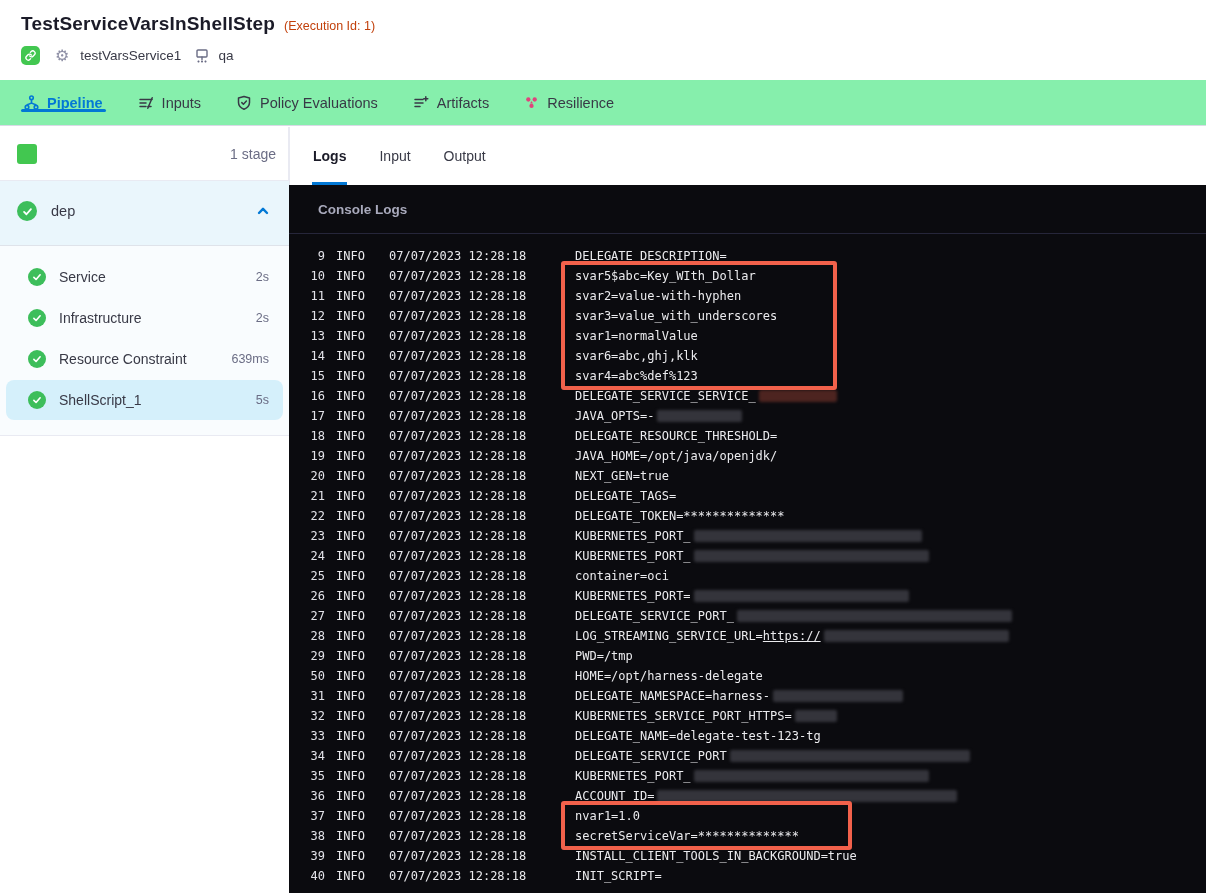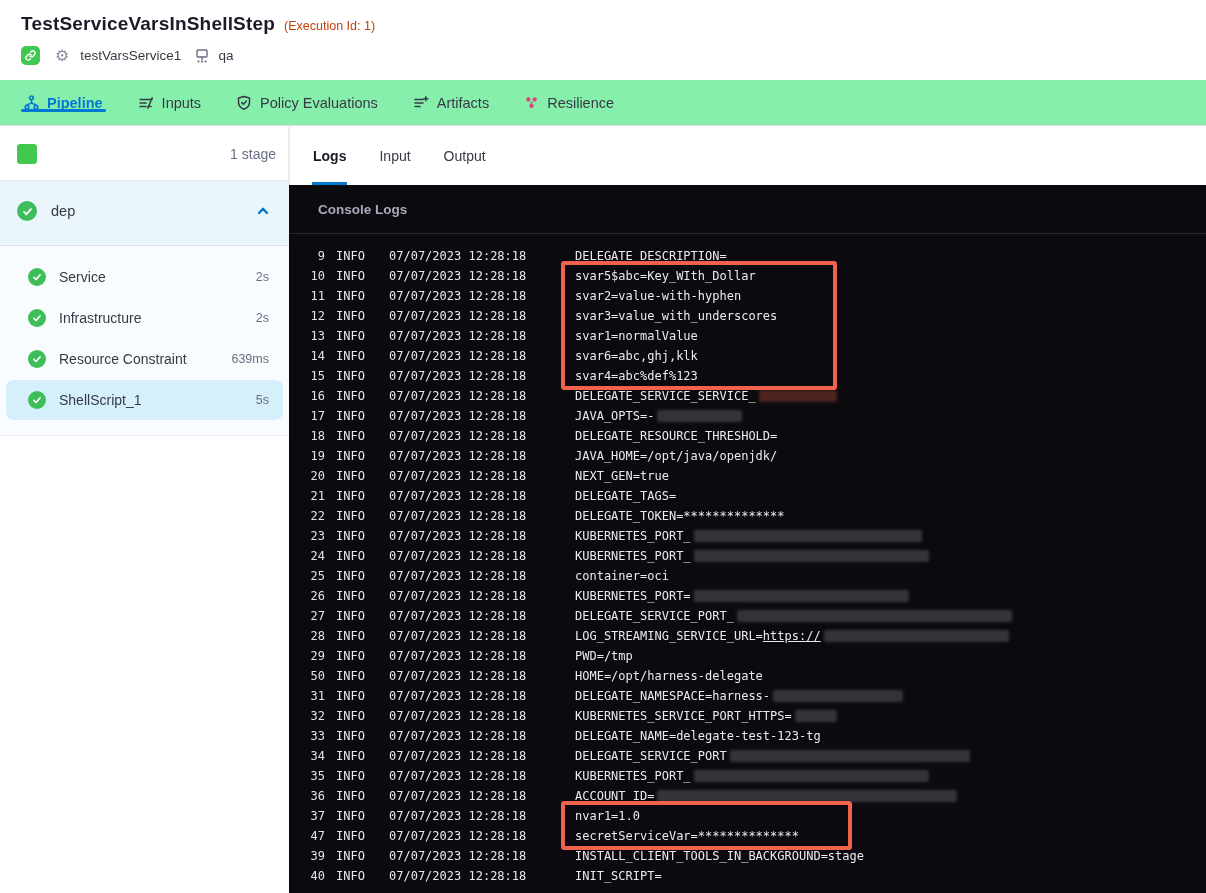--- a/index.html
+++ b/index.html
@@ -434,31 +434,31 @@
   </div>
 
   <div class="log-row">
     <span class="ln">37</span>
     <span class="lvl">INFO</span>
     <span class="ts">07/07/2023 12:28:18</span>
     <span class="msg"><span>nvar1=1.0</span></span>
   </div>
 
   <div class="log-row">
-    <span class="ln">47</span>
+    <span class="ln">38</span>
     <span class="lvl">INFO</span>
     <span class="ts">07/07/2023 12:28:18</span>
     <span class="msg"><span>secretServiceVar=**************</span></span>
   </div>
 
   <div class="log-row">
     <span class="ln">39</span>
     <span class="lvl">INFO</span>
     <span class="ts">07/07/2023 12:28:18</span>
-    <span class="msg"><span>INSTALL_CLIENT_TOOLS_IN_BACKGROUND=stage</span></span>
+    <span class="msg"><span>INSTALL_CLIENT_TOOLS_IN_BACKGROUND=true</span></span>
   </div>
 
   <div class="log-row">
     <span class="ln">40</span>
     <span class="lvl">INFO</span>
     <span class="ts">07/07/2023 12:28:18</span>
     <span class="msg"><span>INIT_SCRIPT=</span></span>
   </div>
 <div class="hl-box" style="top: 27px; height: 129px; left: 272px; width: 276px;"></div>
         <div class="hl-box" style="top: 567px; height: 49px; left: 272px; width: 291px;"></div>

